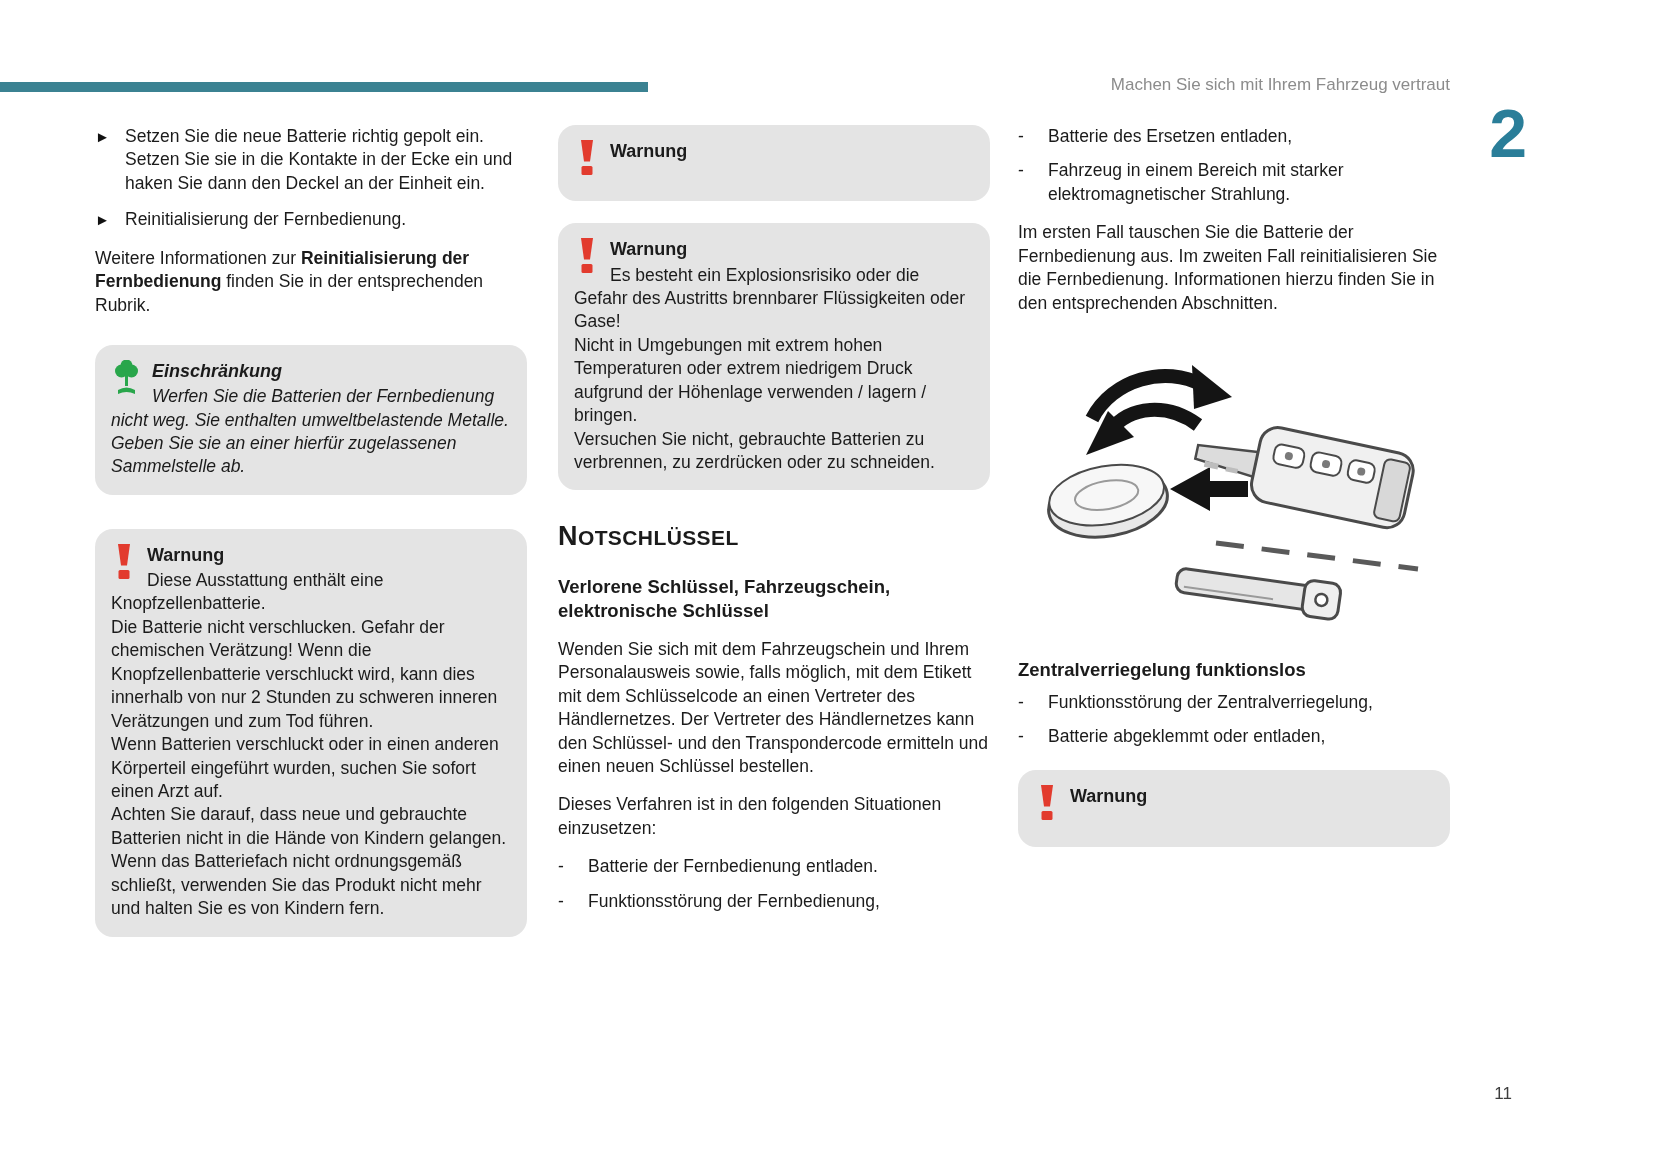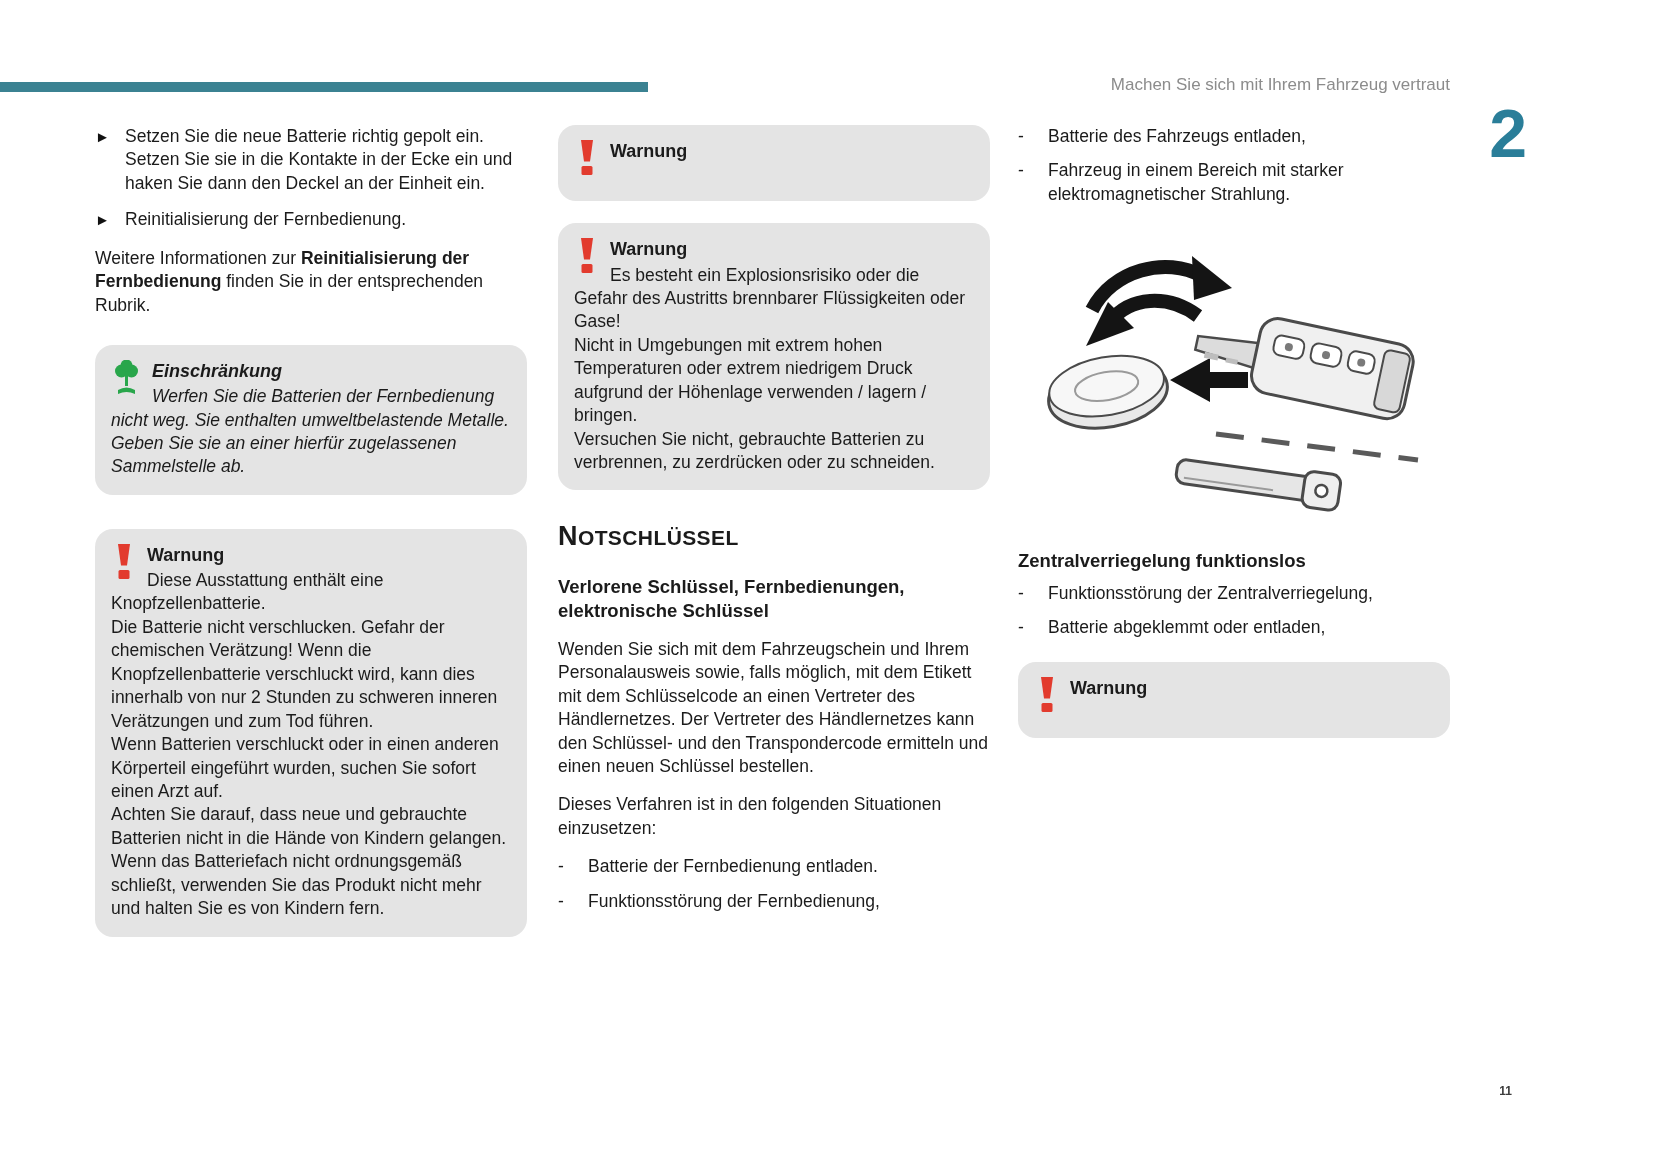--- a/index.html
+++ b/index.html
@@ -26,21 +26,21 @@
     position: absolute; top: 37px; right: 203px;
     font-size: 17px; color: #8c8c8c;
   }
   .chapter-num {
     position: absolute; top: 62px; right: 126px;
     font-size: 68px; line-height: 1; font-weight: bold;
     color: #2a7e99;
   }
   .page-num {
     position: absolute; top: 1046px; right: 141px;
-    font-size: 12px; font-weight: bold; color: #3d3d3d;
+    font-size: 17px; font-weight: normal; color: #3d3d3d;
   }
 
   
   .col { position: absolute; top: 88px; width: 432px; }
   .col1 { left: 95px; }
   .col2 { left: 558px; }
   .col3 { left: 1018px; }
 
   
   .bullet { display: flex; margin: 0 0 13px 0; }
@@ -155,47 +155,48 @@
         </svg>
       </span>
       <div class="box-title">Warnung</div>
       <div class="box-body">Es besteht ein Explosionsrisiko oder die Gefahr des Austritts brennbarer Flüssigkeiten oder Gase!
 Nicht in Umgebungen mit extrem hohen Temperaturen oder extrem niedrigem Druck aufgrund der Höhenlage verwenden / lagern / bringen.
 Versuchen Sie nicht, gebrauchte Batterien zu verbrennen, zu zerdrücken oder zu schneiden.</div>
     </div>
 
     <h2 class="section-title">Notschlüssel</h2>
 
-    <h3 class="subhead">Verlorene Schlüssel, Fernbedienungen, elektronische Schlüssel</h3>
+    <h3 class="subhead">Verlorene Schlüssel, Fahrzeugschein, elektronische Schlüssel</h3>
     <p class="para">Wenden Sie sich mit dem Fahrzeugschein und Ihrem Personalausweis sowie, falls möglich, mit dem Etikett mit dem Schlüsselcode an einen Vertreter des Händlernetzes. Der Vertreter des Händlernetzes kann den Schlüssel- und den Transpondercode ermitteln und einen neuen Schlüssel bestellen.</p>
 
     <p class="para">Dieses Verfahren ist in den folgenden Situationen einzusetzen:</p>
 
     <div class="dash-item">
       <span class="dash">-</span>
       <span>Batterie der Fernbedienung entladen.</span>
     </div>
     <div class="dash-item">
       <span class="dash">-</span>
       <span>Funktionsstörung der Fernbedienung,</span>
     </div>
 
   </div>
 
   <div class="col col3">
 
     <div class="dash-item">
       <span class="dash">-</span>
-      <span>Batterie des Fahrzeugs entladen,</span>
+      <span>Batterie des Ersetzen entladen,</span>
     </div>
     <div class="dash-item">
       <span class="dash">-</span>
       <span>Fahrzeug in einem Bereich mit starker elektromagnetischer Strahlung.</span>
     </div>
 
+    <p class="para">Im ersten Fall tauschen Sie die Batterie der Fernbedienung aus. Im zweiten Fall reinitialisieren Sie die Fernbedienung. Informationen hierzu finden Sie in den entsprechenden Abschnitten.</p>
 
     <div class="figure">
       <svg viewBox="0 0 432 300" width="432" height="300" aria-hidden="true">
 
         <path d="M74 88 C 94 48, 148 34, 184 54" fill="none" stroke="#141414" stroke-width="14"></path>
         <polygon points="214,66 174,34 176,78" fill="#141414"></polygon>
         <path d="M180 94 C 150 72, 112 74, 92 100" fill="none" stroke="#141414" stroke-width="14"></path>
         <polygon points="68,124 90,80 116,106" fill="#141414"></polygon>
 
         <g transform="rotate(-10 90 172)">

